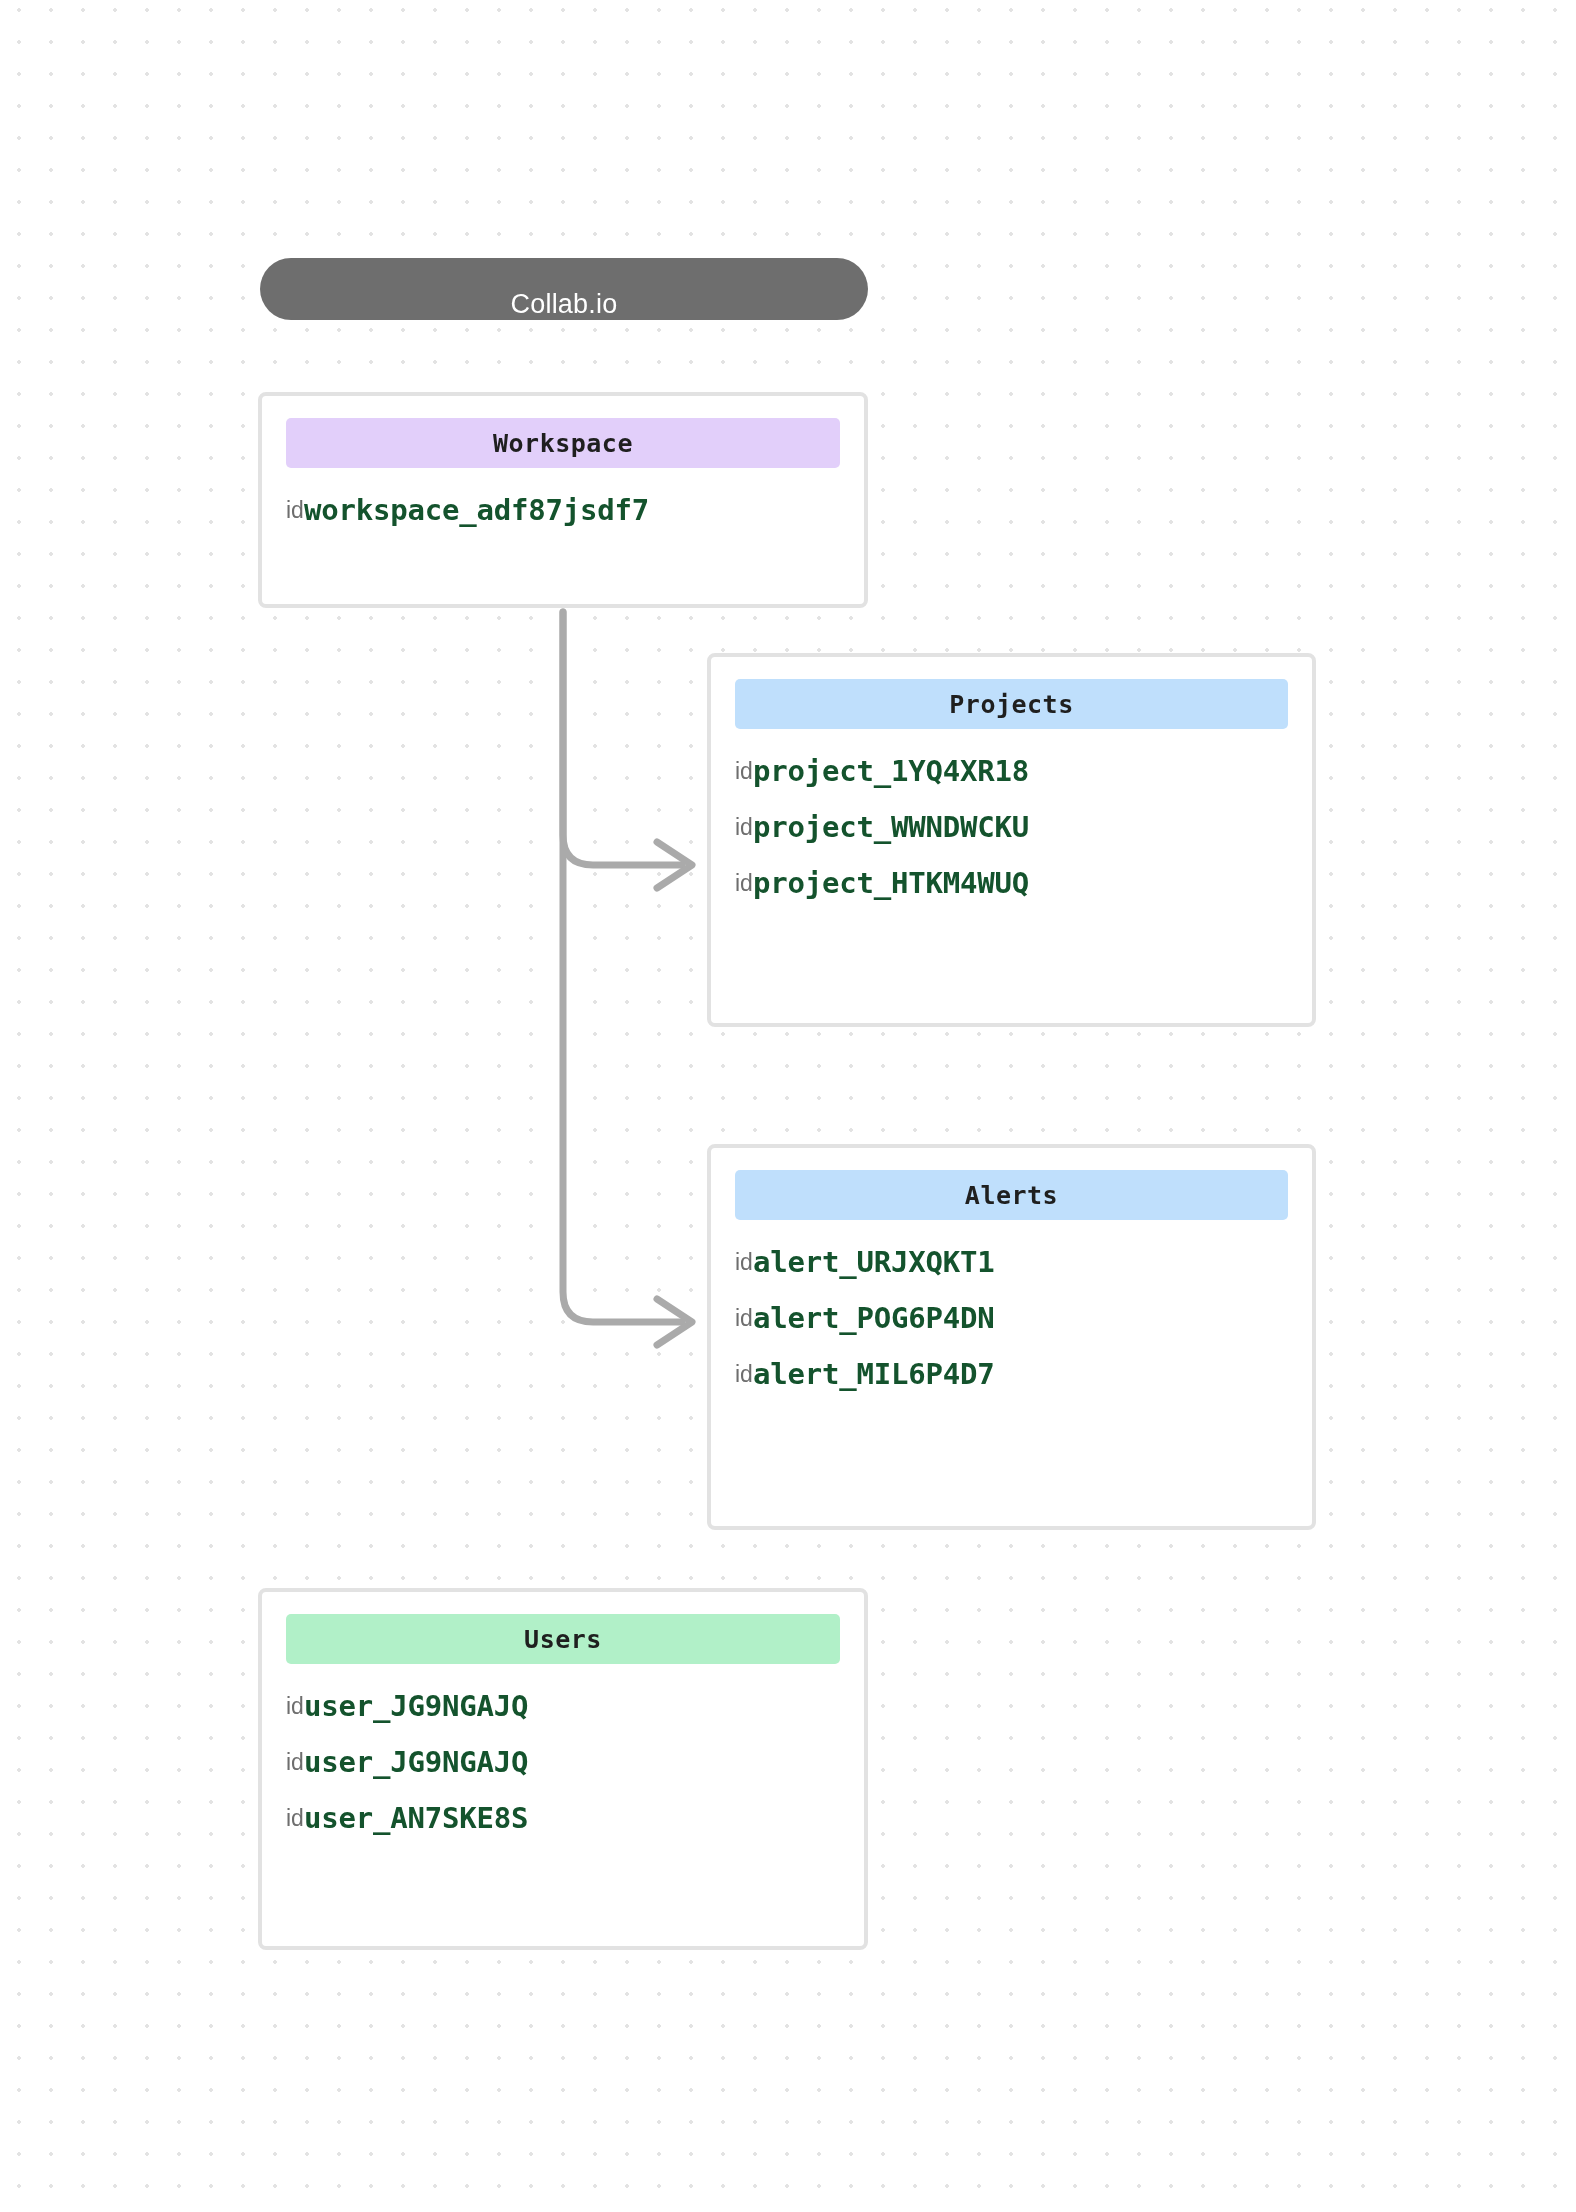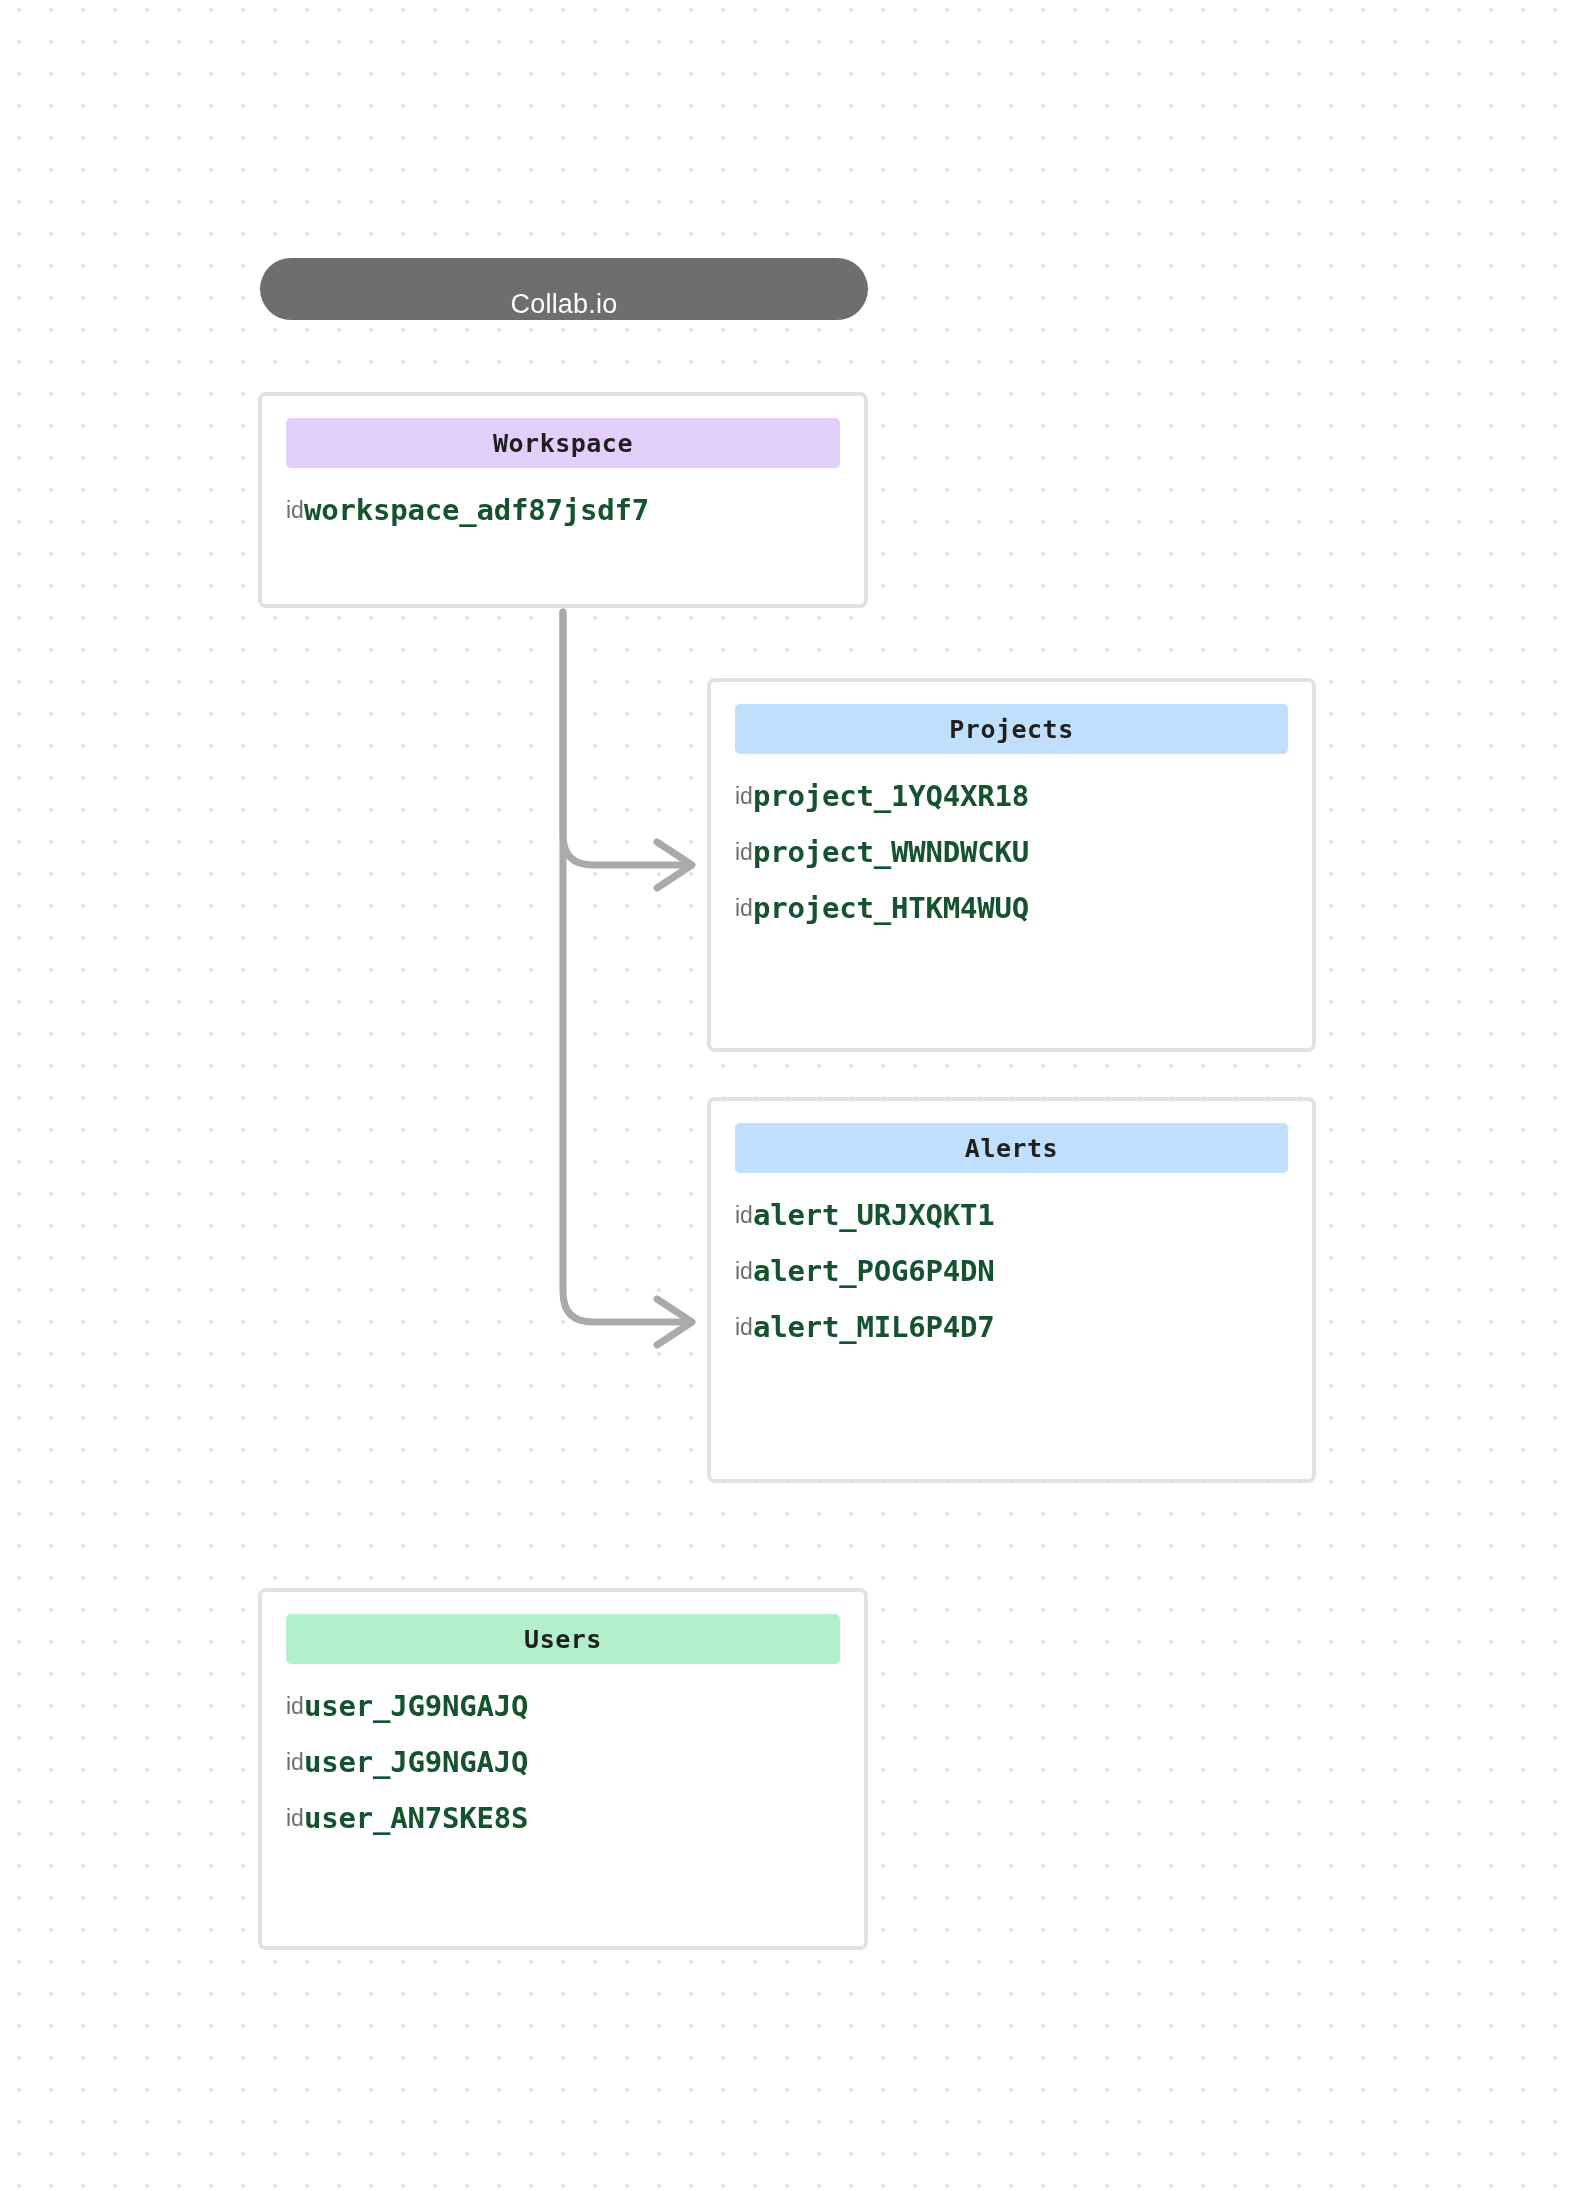--- a/index.html
+++ b/index.html
@@ -92,25 +92,25 @@
     color: #14532d;
     white-space: nowrap;
     letter-spacing: -0.2px;
   }
 
   
   #card-workspace { left: 258px; top: 392px;  width: 610px; height: 216px; }
   #card-workspace .card-header { top: 22px; }
   #card-workspace .rows        { top: 86px; }
 
-  #card-projects  { left: 707px; top: 678px;  width: 609px; height: 374px; }
+  #card-projects  { left: 707px; top: 653px;  width: 609px; height: 374px; }
   #card-projects .card-header  { top: 22px; }
   #card-projects .rows         { top: 86px; }
 
-  #card-alerts    { left: 707px; top: 1097px; width: 609px; height: 386px; }
+  #card-alerts    { left: 707px; top: 1144px; width: 609px; height: 386px; }
   #card-alerts .card-header    { top: 22px; }
   #card-alerts .rows           { top: 86px; }
 
   #card-users     { left: 258px; top: 1588px; width: 610px; height: 362px; }
   #card-users .card-header     { top: 22px; }
   #card-users .rows            { top: 86px; }
 
   
   #connectors {
     position: absolute;

